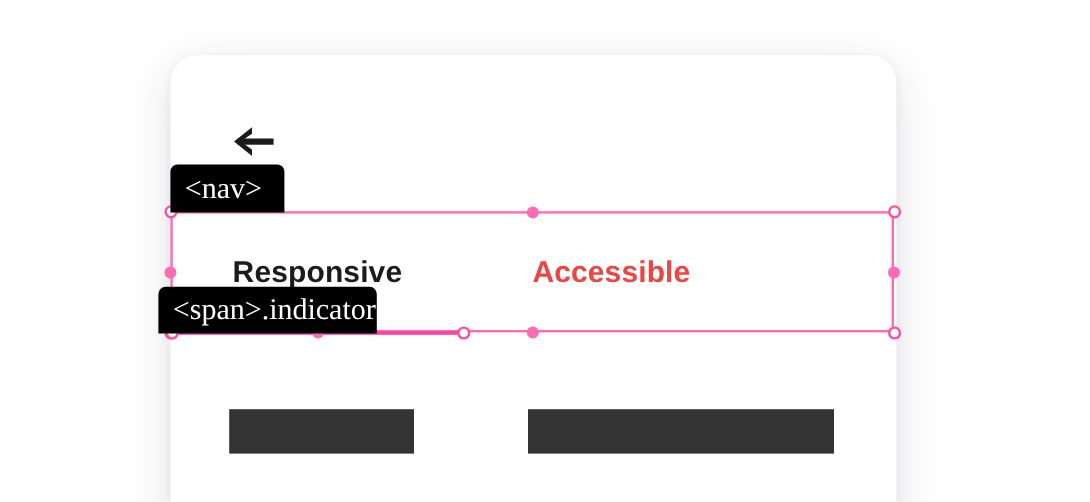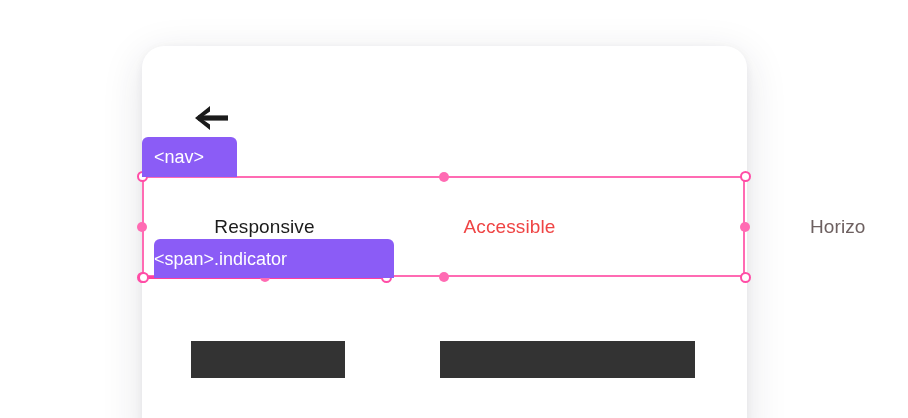--- a/index.html
+++ b/index.html
@@ -47,22 +47,22 @@
     top: 177px;
     width: 604px;
     height: 100px;
     z-index: 2;
   }
   .nav-tab {
     position: absolute;
     top: 0;
     height: 100px;
     line-height: 100px;
-    font-size: 19px;
-    font-weight: normal;
+    font-size: 25px;
+    font-weight: bold;
     letter-spacing: 0.1px;
     white-space: nowrap;
     text-align: center;
   }
   #nav-tab-responsive {
     left: 0px;
     width: 245px;
     color: #1b1b1b;
   }
   #nav-tab-accessible {
@@ -142,64 +142,63 @@
   #handle-nav-br { left: 740px; top: 272px; }
 
   
   #handle-ind-l { left: 138px; top: 272px; }
   #handle-ind-m { left: 260px; top: 272px; }
   #handle-ind-r { left: 381px; top: 272px; }
 
   
   .tag-label {
     position: absolute;
-    background: #8b5cf6;
+    background: #000000;
     color: #ffffff;
-    font-size: 18px;
-    font-family: Liberation Sans, sans-serif;
+    font-size: 25px;
+    font-family: Liberation Serif, serif;
     line-height: 1;
     border-radius: 6px 6px 0 0;
     white-space: nowrap;
     display: flex;
     align-items: center;
     z-index: 9;
   }
   #tag-nav {
     left: 142px;
     top: 137px;
     width: 95px;
     height: 40px;
     padding-left: 12px;
     box-sizing: border-box;
   }
   #tag-indicator {
-    left: 154px;
+    left: 132px;
     top: 239px;
-    width: 240px;
+    width: 182px;
     height: 39px;
-    padding-left: 0;
+    padding-left: 12px;
     box-sizing: border-box;
   }
 </style>
 </head>
 <body>
 
 <div id="viewport-card"></div>
 
 <div id="back-arrow">
   <svg width="42" height="34" viewBox="0 0 42 34">
     <path d="M4 17 L19 5 L19 10.5 L9.5 17 L19 23.5 L19 29 Z" fill="#1b1b1b"></path>
     <rect x="7" y="14.4" width="30" height="5.2" fill="#1b1b1b"></rect>
   </svg>
 </div>
 
 <div id="nav-bar">
   <div class="nav-tab" id="nav-tab-responsive">Responsive</div>
   <div class="nav-tab" id="nav-tab-accessible">Accessible</div>
-  <div class="nav-tab" id="nav-tab-horizontal">Horizo</div>
 </div>
 
 <div class="content-bar" id="content-bar-1"></div>
 <div class="content-bar" id="content-bar-2"></div>
 
 <div id="selection-nav"></div>
 
 <div id="selection-indicator"></div>
 
 <div class="handle hollow" id="handle-nav-tl"></div>

